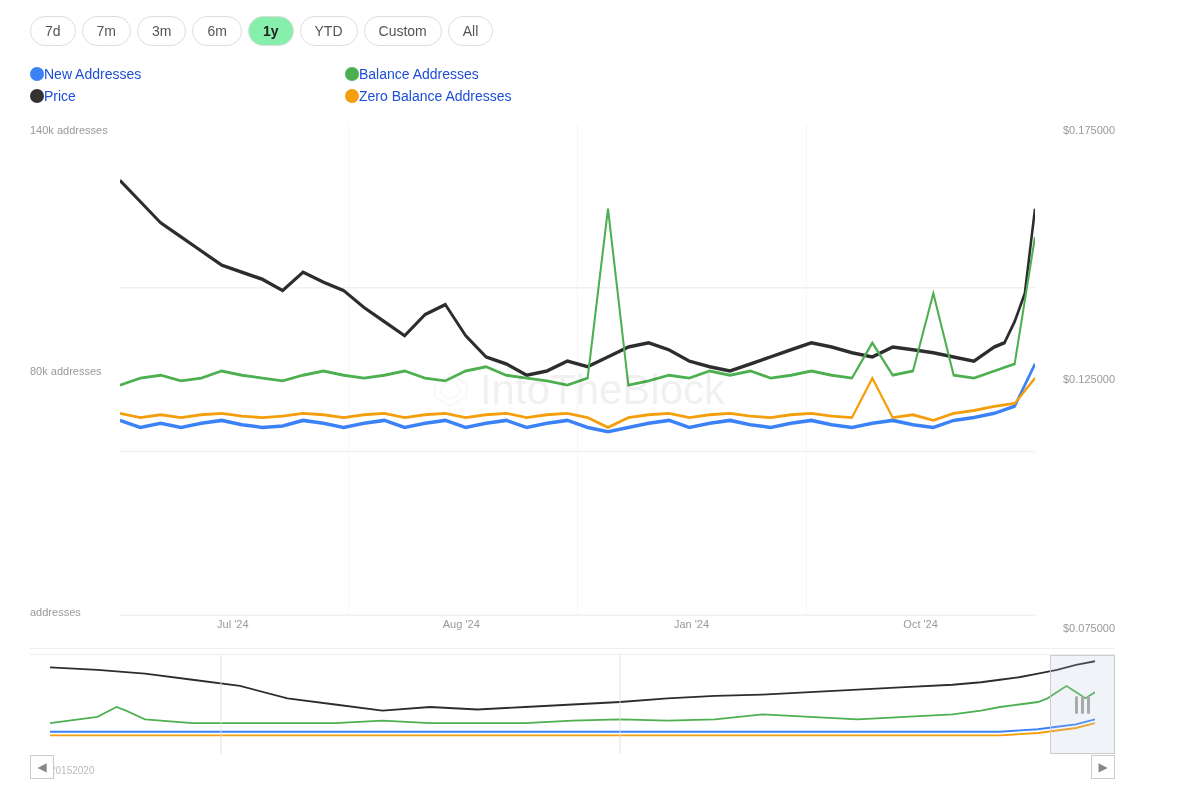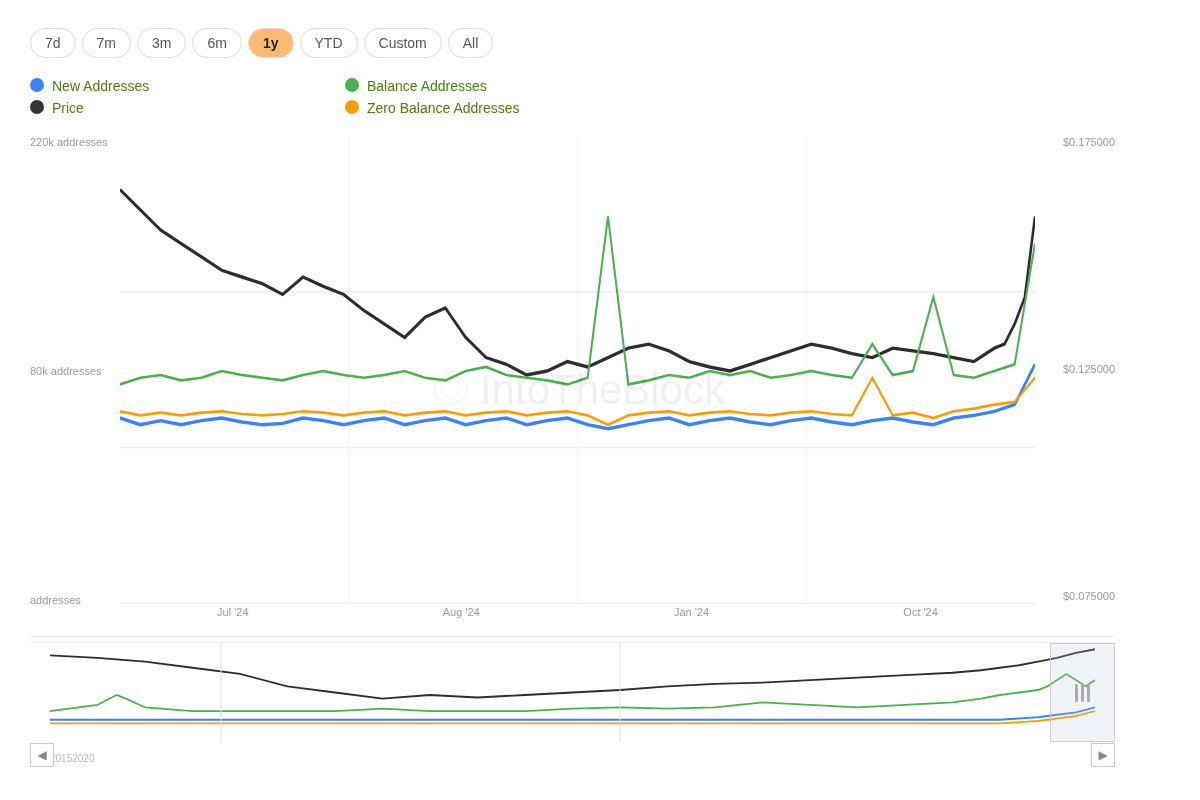--- a/index.html
+++ b/index.html
@@ -8,21 +8,21 @@
       background: #fff;
       color: #333;
       width: 1200px;
       height: 800px;
       overflow: hidden;
     }
 
     .container {
       width: 1145px;
       height: 800px;
-      padding: 28px 30px;
+      padding: 16px 30px;
       display: flex;
       flex-direction: column;
     }
 
     
     .time-buttons {
       display: flex;
       gap: 6px;
       margin-bottom: 20px;
       flex-wrap: wrap;
@@ -33,40 +33,39 @@
       border: 1px solid #ddd;
       border-radius: 20px;
       background: #fff;
       cursor: pointer;
       font-size: 14px;
       color: #555;
       transition: background 0.2s;
     }
 
     .time-btn.active {
-      background: #fdba74;
+      background: #86efac;
       font-weight: 600;
       color: #222;
     }
 
     
     .legend {
       display: grid;
       grid-template-columns: 1fr 1fr;
       gap: 6px 30px;
       margin-bottom: 20px;
       max-width: 600px;
     }
 
     .legend-item {
       display: flex;
-      align-items: flex-start;
-      gap: 8px;
+      align-items: center;
       font-size: 14px;
-      color: #4d7c0f;
+      color: #1d4ed8;
     }
 
     .legend-dot {
       width: 14px;
       height: 14px;
       border-radius: 50%;
       flex-shrink: 0;
     }
 
     
@@ -93,21 +92,21 @@
       justify-content: space-between;
       font-size: 11px;
       color: #999;
       width: 90px;
     }
 
     .y-axis-right {
       position: absolute;
       right: 0;
       top: 0;
-      bottom: 34px;
+      bottom: 14px;
       display: flex;
       flex-direction: column;
       justify-content: space-between;
       font-size: 11px;
       color: #999;
       width: 80px;
       text-align: right;
     }
 
     .chart-canvas-area {
@@ -232,21 +231,21 @@
         <div class="legend-dot" style="background-color: rgb(245, 158, 11);"></div>
         <span>Zero Balance Addresses</span>
       </div>
     </div>
 
   <div class="chart-section">
 
     <div class="main-chart-wrapper">
 
       <div class="y-axis-left">
-        <span>220k addresses</span>
+        <span>140k addresses</span>
         <span>80k addresses</span>
         <span>addresses</span>
       </div>
 
       <div class="y-axis-right">
         <span>$0.175000</span>
         <span>$0.125000</span>
         <span>$0.075000</span>
       </div>
 

